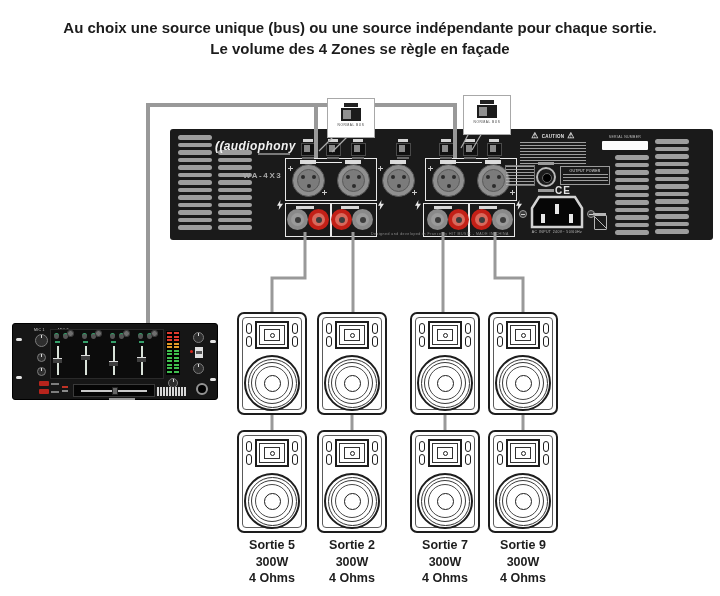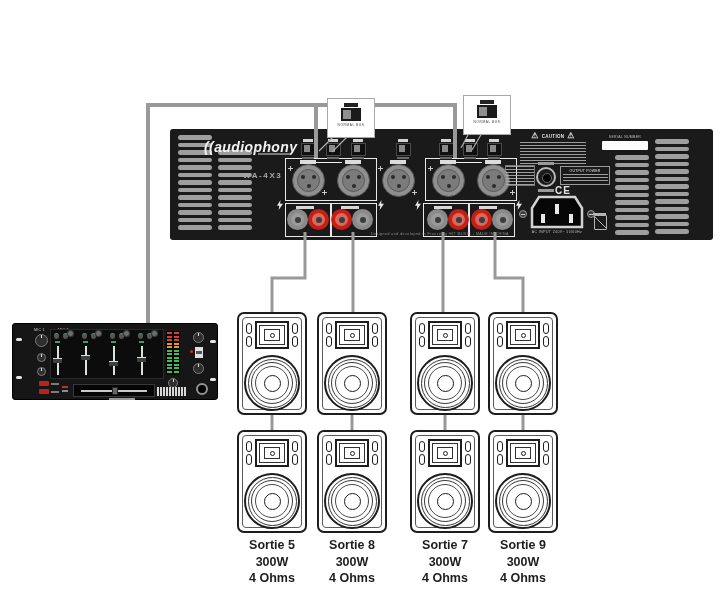--- a/index.html
+++ b/index.html
@@ -12,21 +12,21 @@
          font-size:15px;line-height:21px;font-weight:600;color:#1c1c1c;}
 
   
   svg.wires{position:absolute;left:0;top:0;z-index:2;}
 
   
   .amp{position:absolute;left:170px;top:129px;width:543px;height:111px;
        background:var(--amp_bg);border-radius:3px;z-index:1;}
   .vents .pill{width:34px;height:4.5px;border-radius:2.5px;background:var(--vent);margin-bottom:3px;}
   .vents{position:absolute;}
-  .brand{position:absolute;left:34px;top:10px;color:#f2f2f2;font-size:14px;font-weight:700;
+  .brand{position:absolute;left:45px;top:10px;color:#f2f2f2;font-size:12px;font-weight:700;
          font-style:italic;letter-spacing:.4px;}
   .brand .mark{font-weight:700;}
   .brandbar{position:absolute;left:88px;top:24px;width:32px;height:2px;background:#7a7a7a;}
   .model{position:absolute;left:73px;top:42px;color:#a8a8a8;font-size:8px;letter-spacing:1.6px;font-weight:700;}
 
   .sw{position:absolute;width:14px;z-index:3;}
   .sw .tag{width:10px;height:3px;background:#d5d5d5;margin:0 auto 1px;}
   .sw .bod{width:13px;height:11px;background:#101010;border:1px solid #4a4a4a;margin:0 auto;}
   .sw .kn{width:6px;height:7px;background:#8a8a8a;margin:1px 2px;}
   .sw .mk{width:12px;height:2px;margin:1px auto 0;background:#6a6a6a;}
@@ -163,20 +163,22 @@
   
   .out-label{position:absolute;top:537px;width:80px;text-align:center;font-size:12.5px;
              line-height:16.5px;color:#1d1d1d;font-weight:600;}
 </style>
 </head>
 <body>
 
 <div class="stage">
 
   <div class="title">
+    <div>Au choix une source unique (bus) ou une source indépendante pour chaque sortie.</div>
+    <div>Le volume des 4 Zones se règle en façade</div>
   </div>
 
   <svg class="wires" width="720" height="596">
     <g fill="none" stroke="var(--line)">
       <path stroke-width="4" d="M148 334 V105 H455 V158"></path>
       <path stroke-width="4" d="M316 105 V158"></path>
       <path stroke-width="3" d="M305 232 V278 H272 V316"></path>
       <path stroke-width="3" d="M353 232 V316"></path>
       <path stroke-width="3" d="M443 232 V316"></path>
       <path stroke-width="3" d="M495 232 V278 H523 V316"></path>
@@ -712,21 +714,21 @@
         <div class="wc"></div>
       </div>
     </div>
 
   <div class="out-label" style="left:232px">
     <div>Sortie 5</div>
     <div>300W</div>
     <div>4 Ohms</div>
   </div>
   <div class="out-label" style="left:312px">
-    <div>Sortie 8</div>
+    <div>Sortie 2</div>
     <div>300W</div>
     <div>4 Ohms</div>
   </div>
   <div class="out-label" style="left:405px">
     <div>Sortie 7</div>
     <div>300W</div>
     <div>4 Ohms</div>
   </div>
   <div class="out-label" style="left:483px">
     <div>Sortie 9</div>

